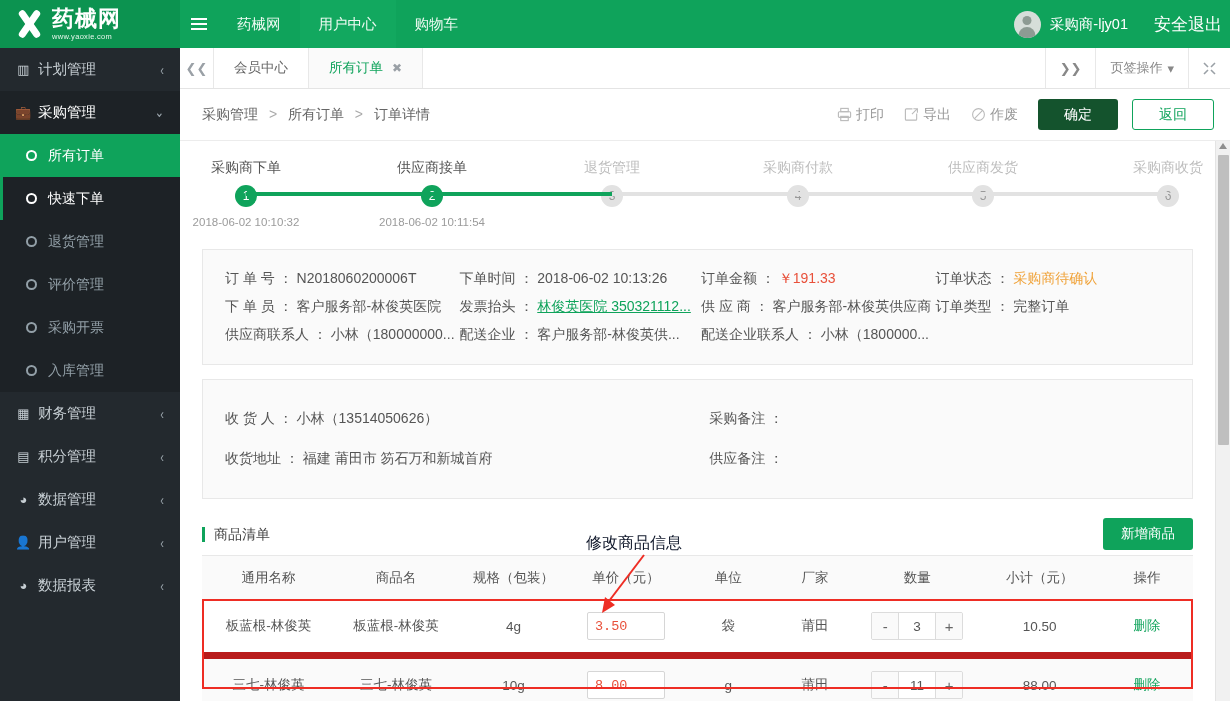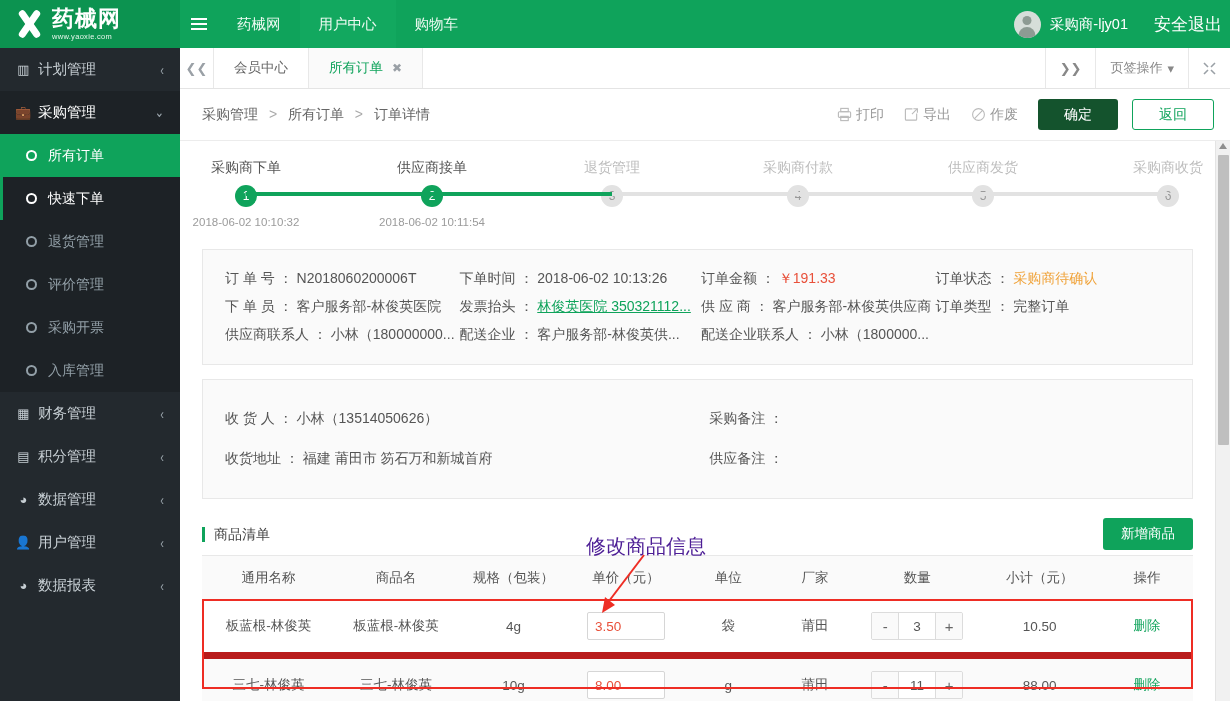--- a/index.html
+++ b/index.html
@@ -229,21 +229,21 @@
     font-size: 13.5px; color: #555; height: 44px; padding: 0 6px;
   }
   table.goods td {
     height: 45px; font-size: 13.5px; color: #555; text-align: center;
     border-bottom: 7px solid #b91c1c; padding: 12px 6px; margin-top: 11px;
   }
   table.goods tr.r2 td { background: #fafafa; }
   .price-input {
     width: 78px; height: 28px; border: 1px solid #d6d6d6; border-radius: 2px;
     background: #fff; color: #e8503a; font-size: 13.5px; padding: 0 7px;
-    font-family: Liberation Sans, sans-serif; outline: none;
+    font-family: Liberation Mono, monospace; outline: none;
   }
   .stepper {
     display: inline-flex; border: 1px solid #dcdcdc; border-radius: 2px;
     overflow: hidden; background: #fff; height: 28px; align-items: stretch;
   }
   .stepper button {
     width: 26px; border: none; background: #fafafa; color: #666; font-size: 15px;
     cursor: pointer; font-family: inherit; line-height: 1;
   }
   .stepper .qty {
@@ -254,21 +254,21 @@
   td.subtotal { color: #e8503a; }
   .del-link { color: #0fa35b; cursor: pointer; }
 
   
   .redbox {
     position: absolute; left: 0; right: 0; border: 2px solid #ee2d24;
     pointer-events: none; z-index: 5;
   }
   
   .annot {
-    position: absolute; color: #4c1d95; font-size: 20px; white-space: nowrap;
+    position: absolute; color: #0f172a; font-size: 16px; white-space: nowrap;
     z-index: 6; font-family: "DejaVu Sans", sans-serif;
   }
   .annot-arrow { position: absolute; z-index: 6; }
 
   
   .vscroll {
     position: absolute; right: 0; top: 0; width: 15px; bottom: 0;
     background: #f1f1f1; border-left: 1px solid #e4e4e4;
   }
   .vscroll .thumb {

